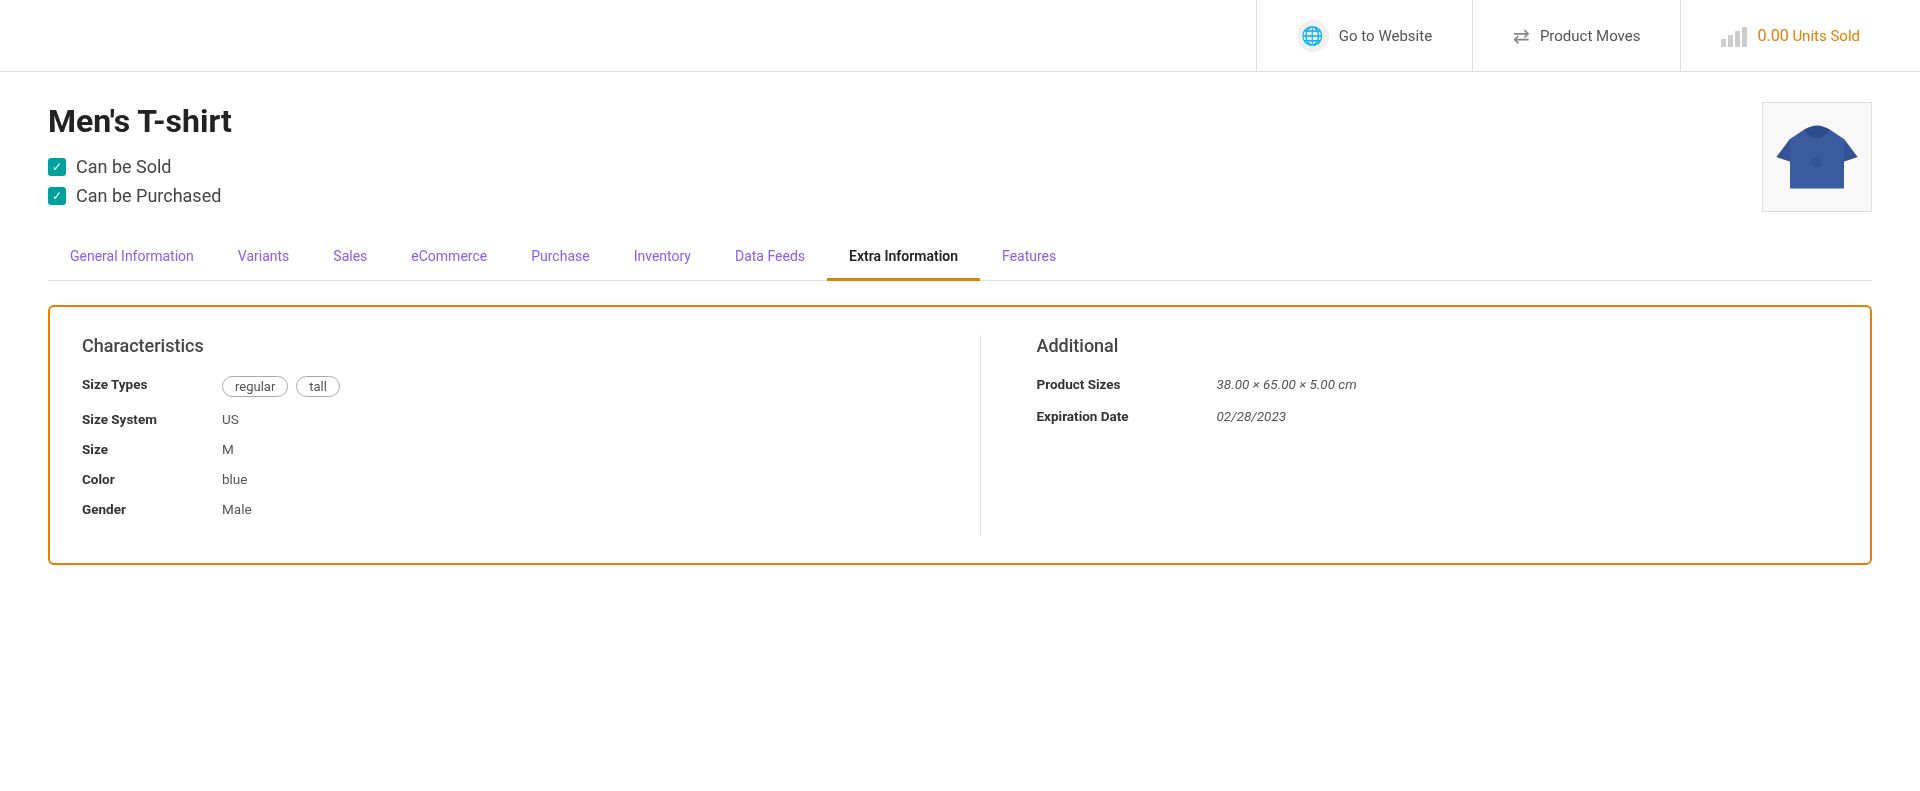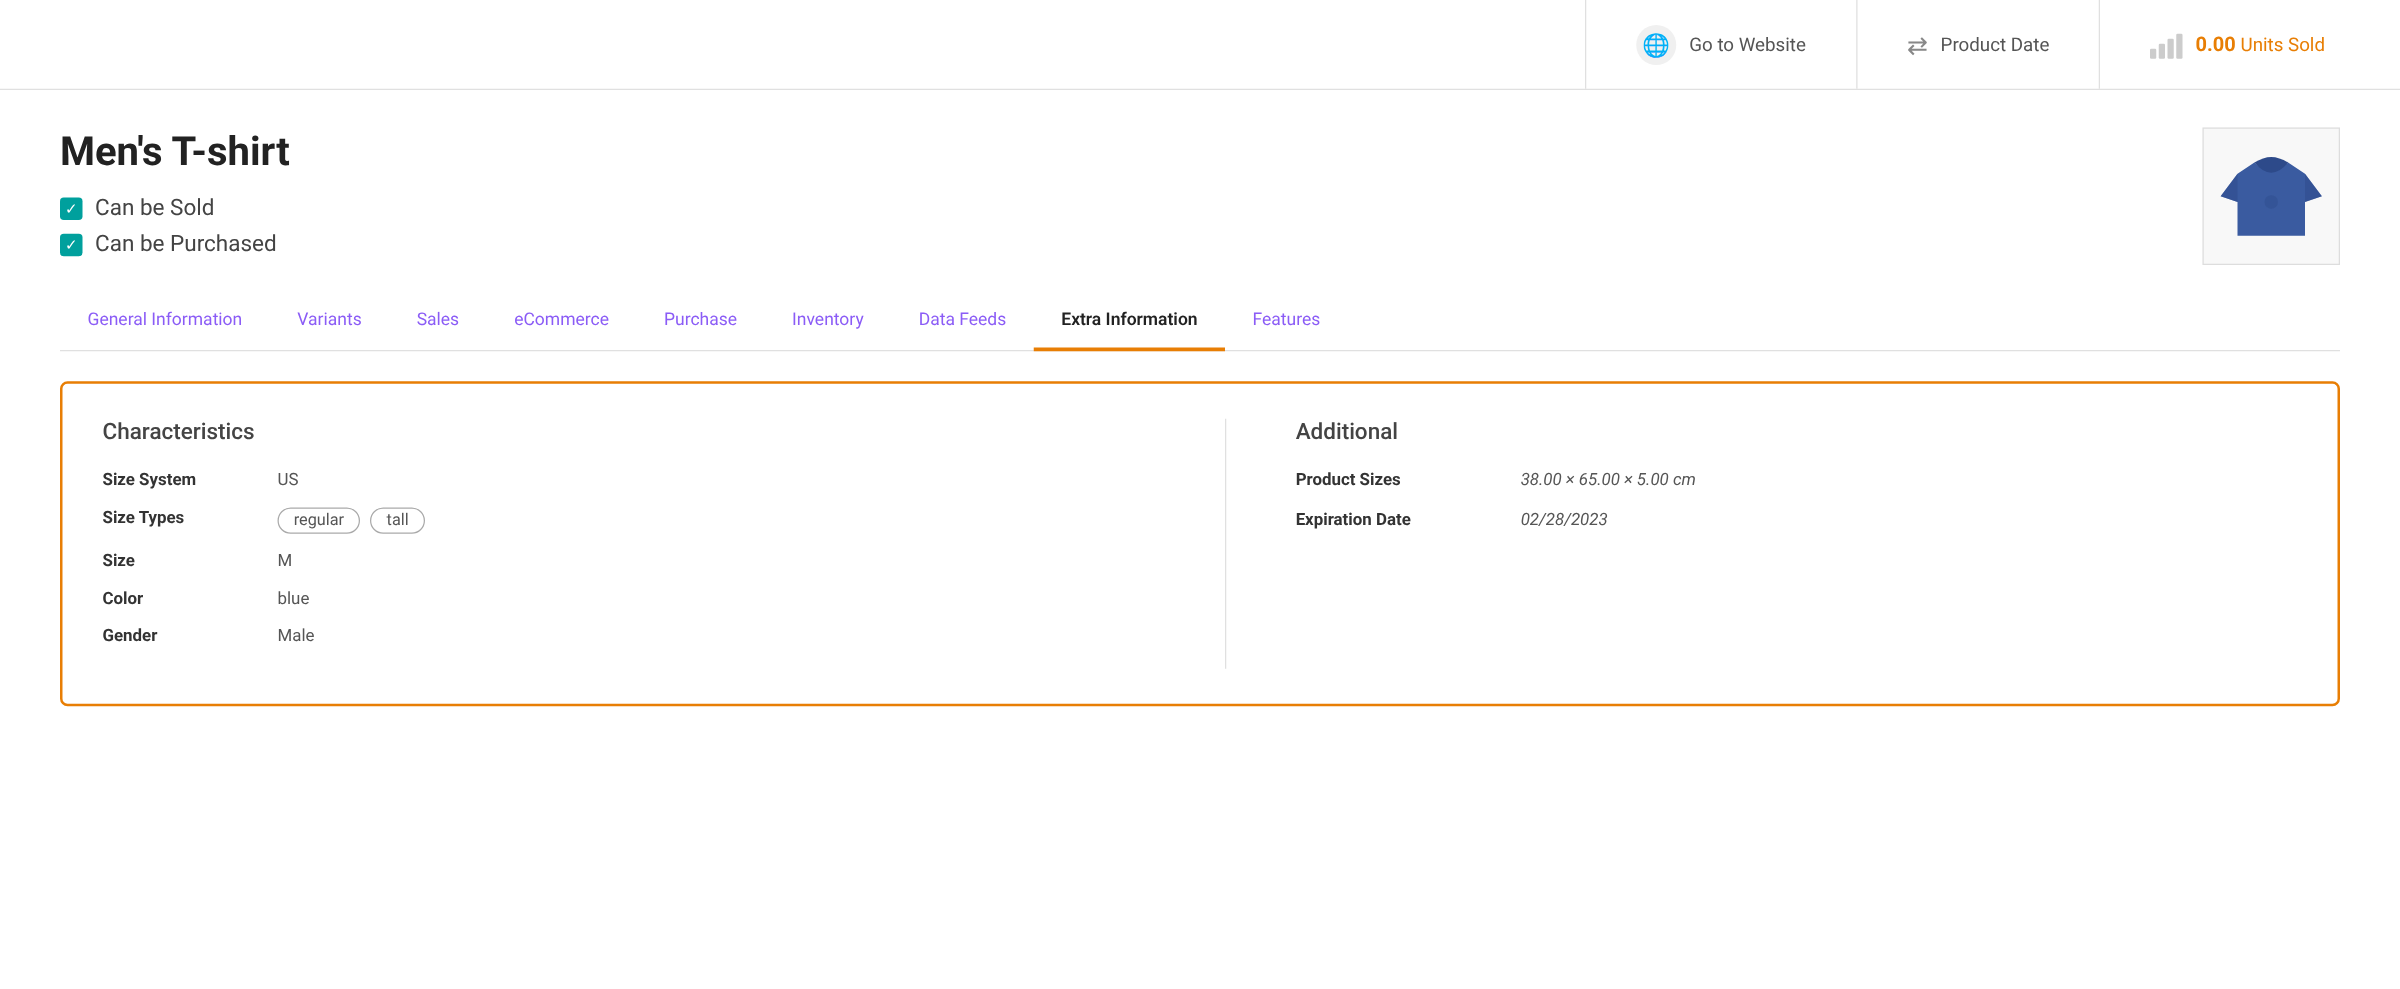--- a/index.html
+++ b/index.html
@@ -25,21 +25,21 @@
       align-items: center;
       gap: 10px;
       padding: 0 40px;
       height: 100%;
       border-left: 1px solid #e0e0e0;
       cursor: pointer;
       color: #555;
       font-size: 15px;
     }
     .top-bar-item.units-sold { color: #e87e04; }
-    .top-bar-item.units-sold .units-value { color: #e87e04; font-weight: 700; font-size: 16px; }
+    .top-bar-item.units-sold .units-value { color: #e87e04; font-weight: 400; font-size: 16px; }
 
     
     .globe-icon {
       width: 32px;
       height: 32px;
       border-radius: 50%;
       background: #f0f0f0;
       display: flex;
       align-items: center;
       justify-content: center;
@@ -232,21 +232,21 @@
 </head>
 <body>
 
 <div class="top-bar">
   <div class="top-bar-item">
     <div class="globe-icon">🌐</div>
     <span>Go to Website</span>
   </div>
   <div class="top-bar-item">
     <span class="arrows-icon">⇄</span>
-    <span>Product Date</span>
+    <span>Product Moves</span>
   </div>
   <div class="top-bar-item units-sold">
     <div class="bar-icon">
       <span style="height:8px;"></span>
       <span style="height:12px;"></span>
       <span style="height:16px;"></span>
       <span style="height:20px;"></span>
     </div>
     <div>
       <span class="units-value">0.00</span>
@@ -297,33 +297,33 @@
     <div class="tab">Features</div>
   </div>
 
   <div class="tab-content">
     <div class="extra-info-box">
 
       <div class="characteristics-section">
         <div class="section-title">Characteristics</div>
 
         <div class="field-row">
-          <span class="field-label">Size System</span>
-          <span class="field-value">US</span>
-        </div>
-
-        <div class="field-row">
           <span class="field-label">Size Types</span>
           <div class="tags-row">
             <span class="tag">regular</span>
             <span class="tag">tall</span>
           </div>
         </div>
 
         <div class="field-row">
+          <span class="field-label">Size System</span>
+          <span class="field-value">US</span>
+        </div>
+
+        <div class="field-row">
           <span class="field-label">Size</span>
           <span class="field-value">M</span>
         </div>
 
         <div class="field-row">
           <span class="field-label">Color</span>
           <span class="field-value">blue</span>
         </div>
 
 

